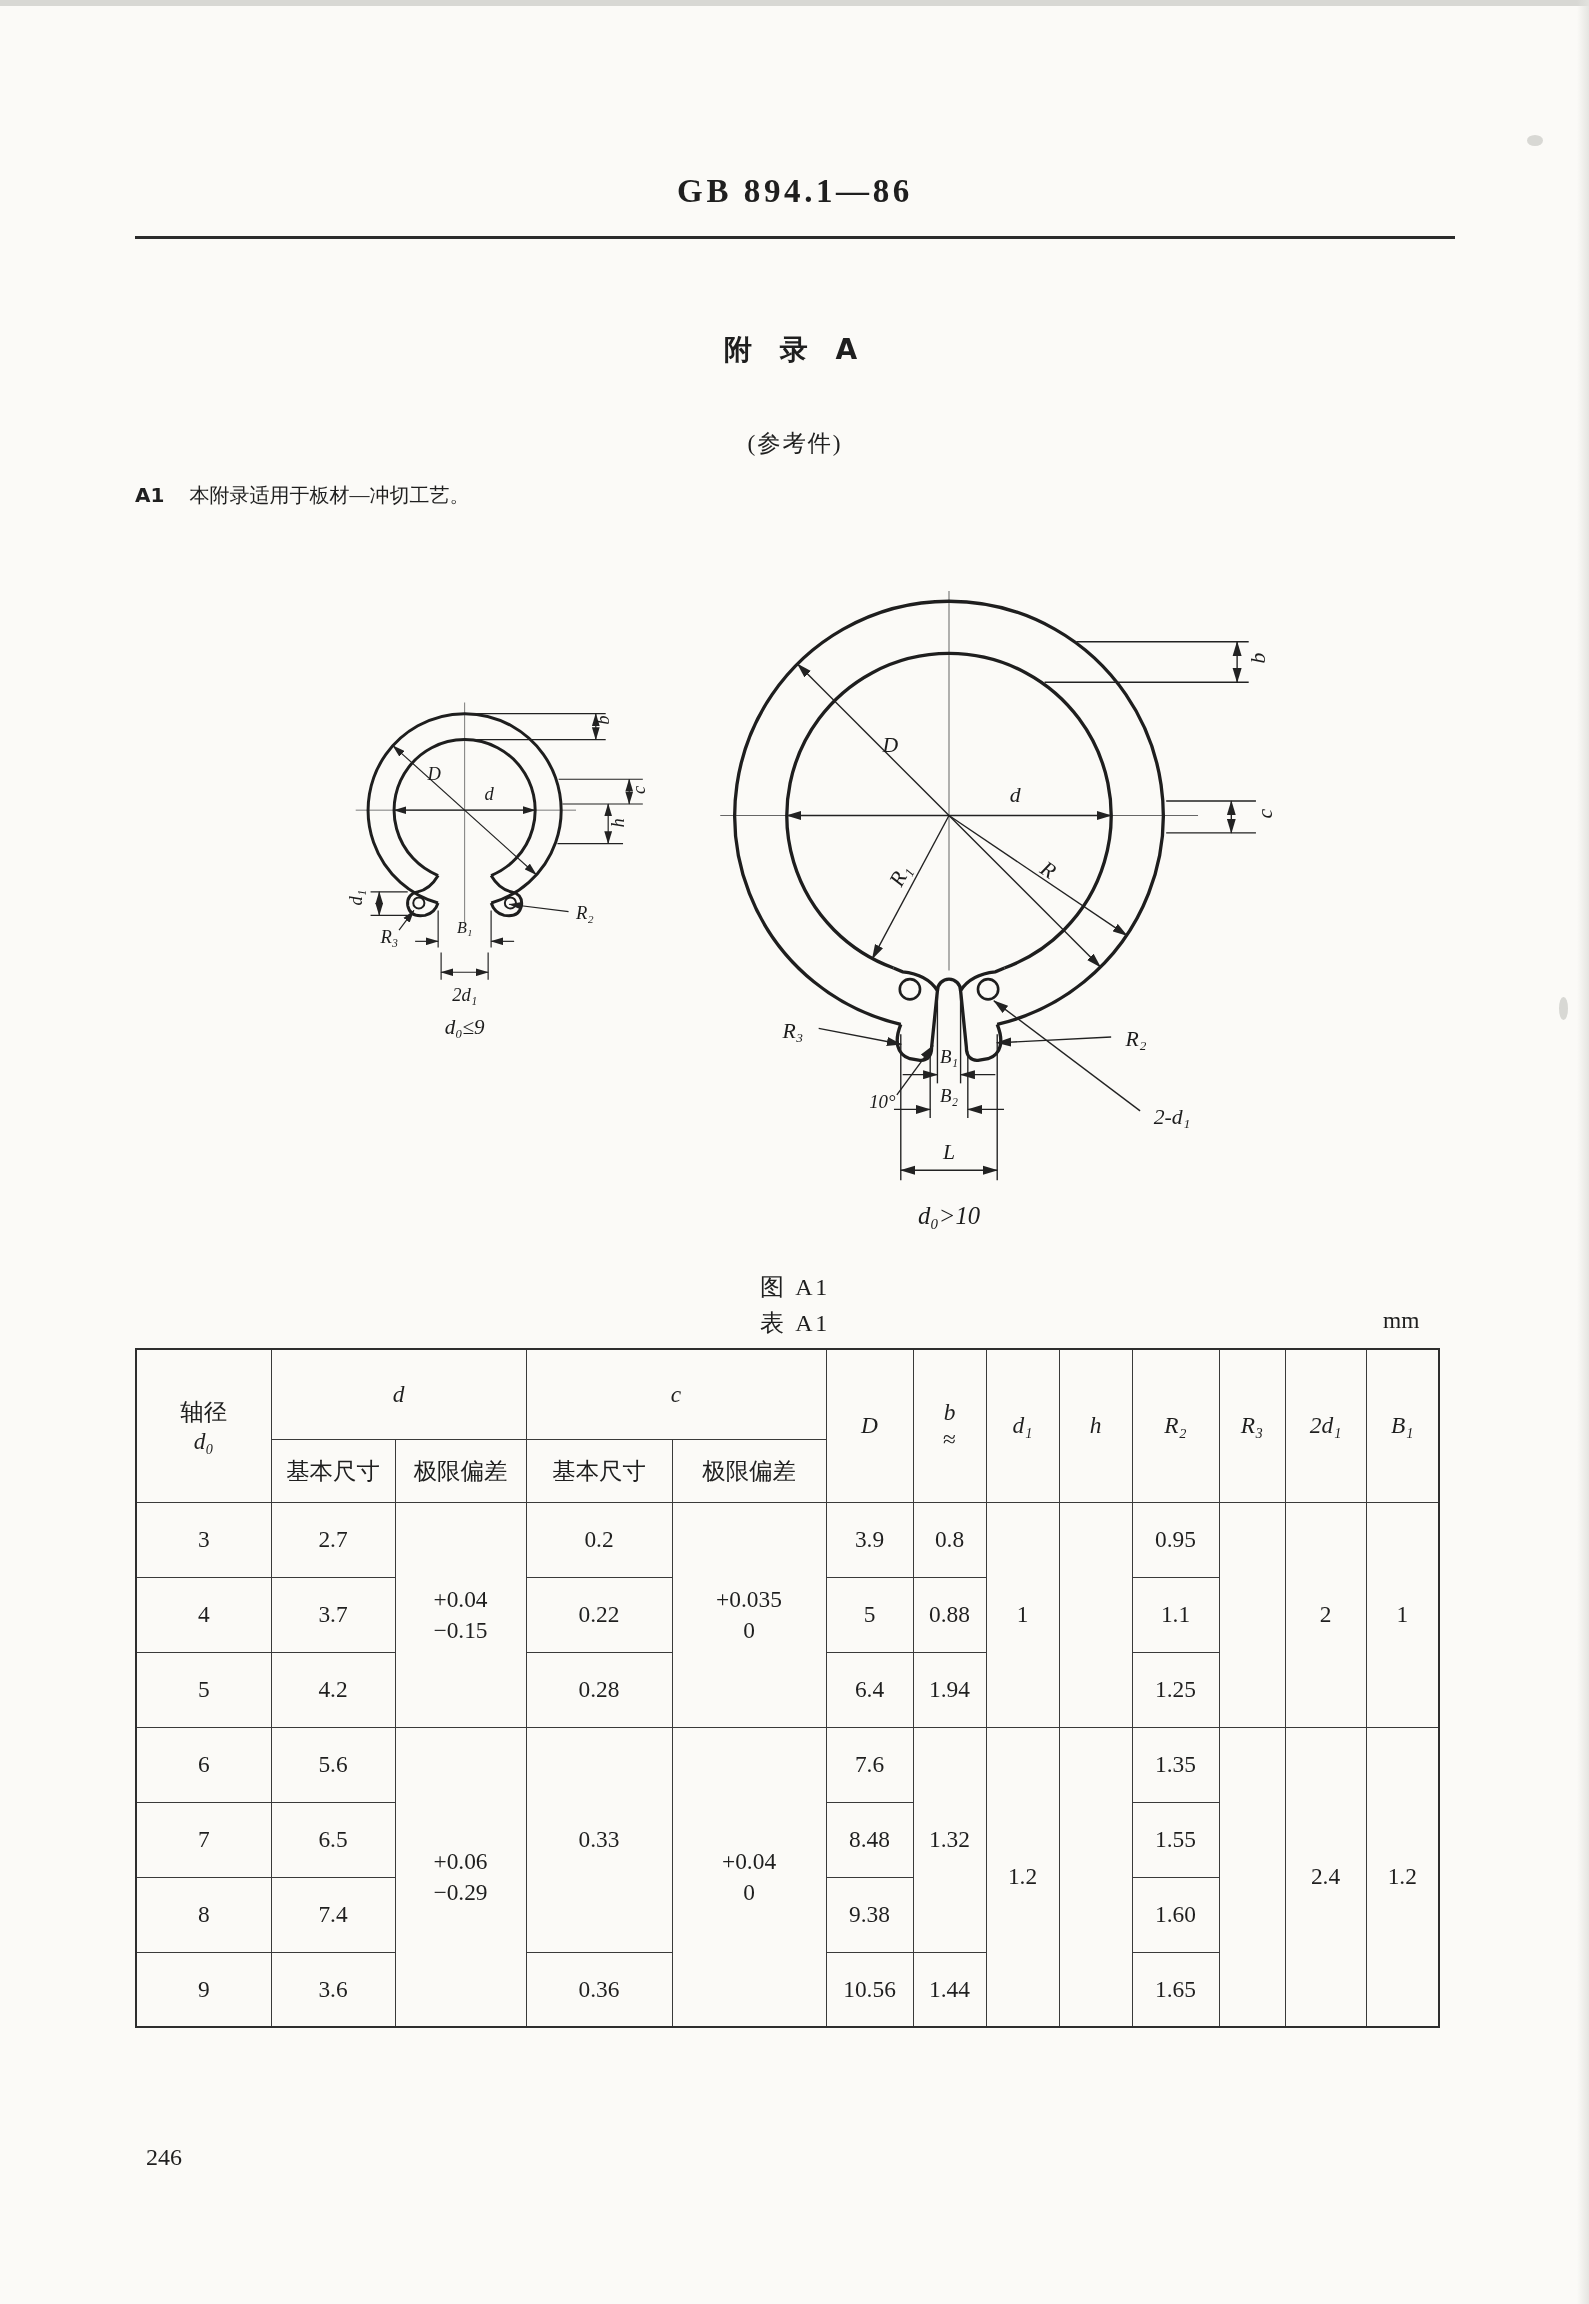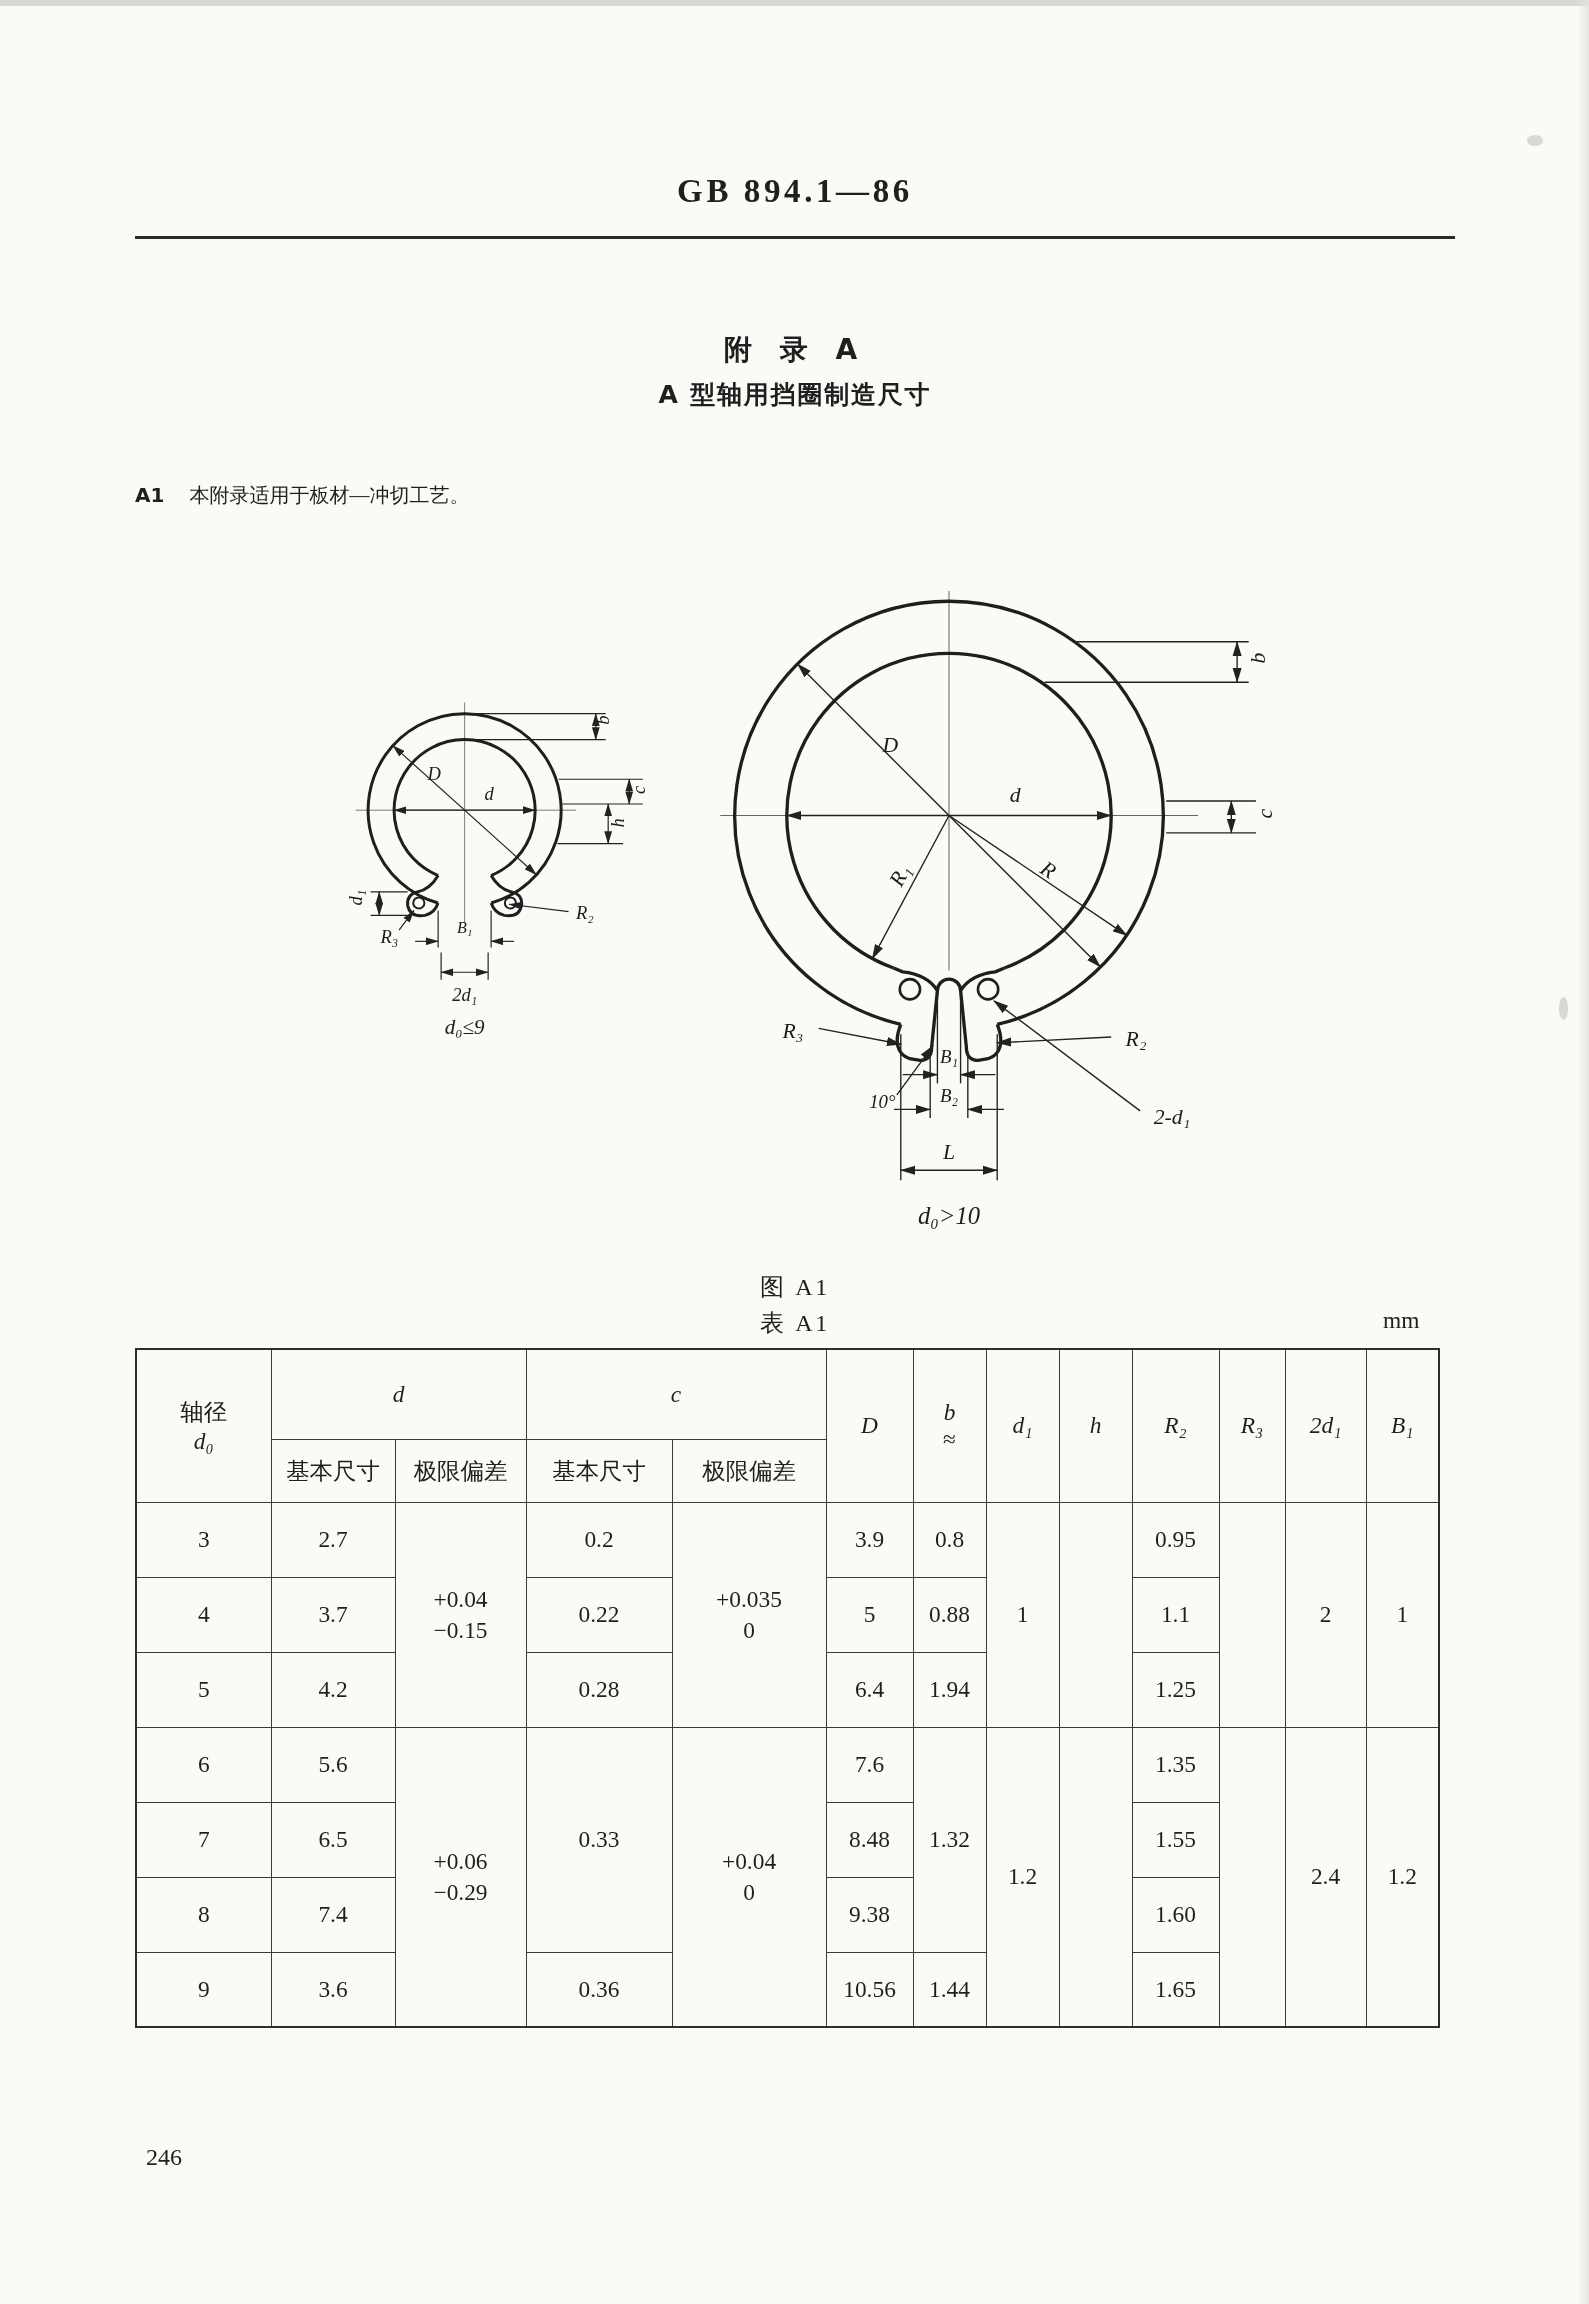--- a/index.html
+++ b/index.html
@@ -80,21 +80,21 @@
 
   <div class="scan-edge-top"></div>
   <div class="scan-shade-right"></div>
   <div class="artifact" style="left:1527px;top:135px;width:16px;height:10.8px;"></div>
   <div class="artifact" style="left:1559px;top:997px;width:9px;height:23.4px;"></div>
 
   <div class="header-code">GB 894.1—86</div>
   <div class="rule"></div>
 
   <div class="appendix-title">附 录 A</div>
-  <div class="appendix-subtitle">A 型轴用挡圈制造尺寸</div>
+  <div class="appendix-note">(参考件)</div>
 
   <div class="clause">
     <span class="lbl">A1</span><span>本附录适用于板材—冲切工艺。</span>
   </div>
 
   <svg class="fig-left" viewBox="0 0 320 316">
     <defs>
       <marker id="ahL" viewBox="0 0 10 6" refX="9.5" refY="3" markerWidth="11" markerHeight="7" orient="auto-start-reverse">
         <path d="M0,0 L10,3 L0,6 Z" fill="#222"></path>
       </marker>

